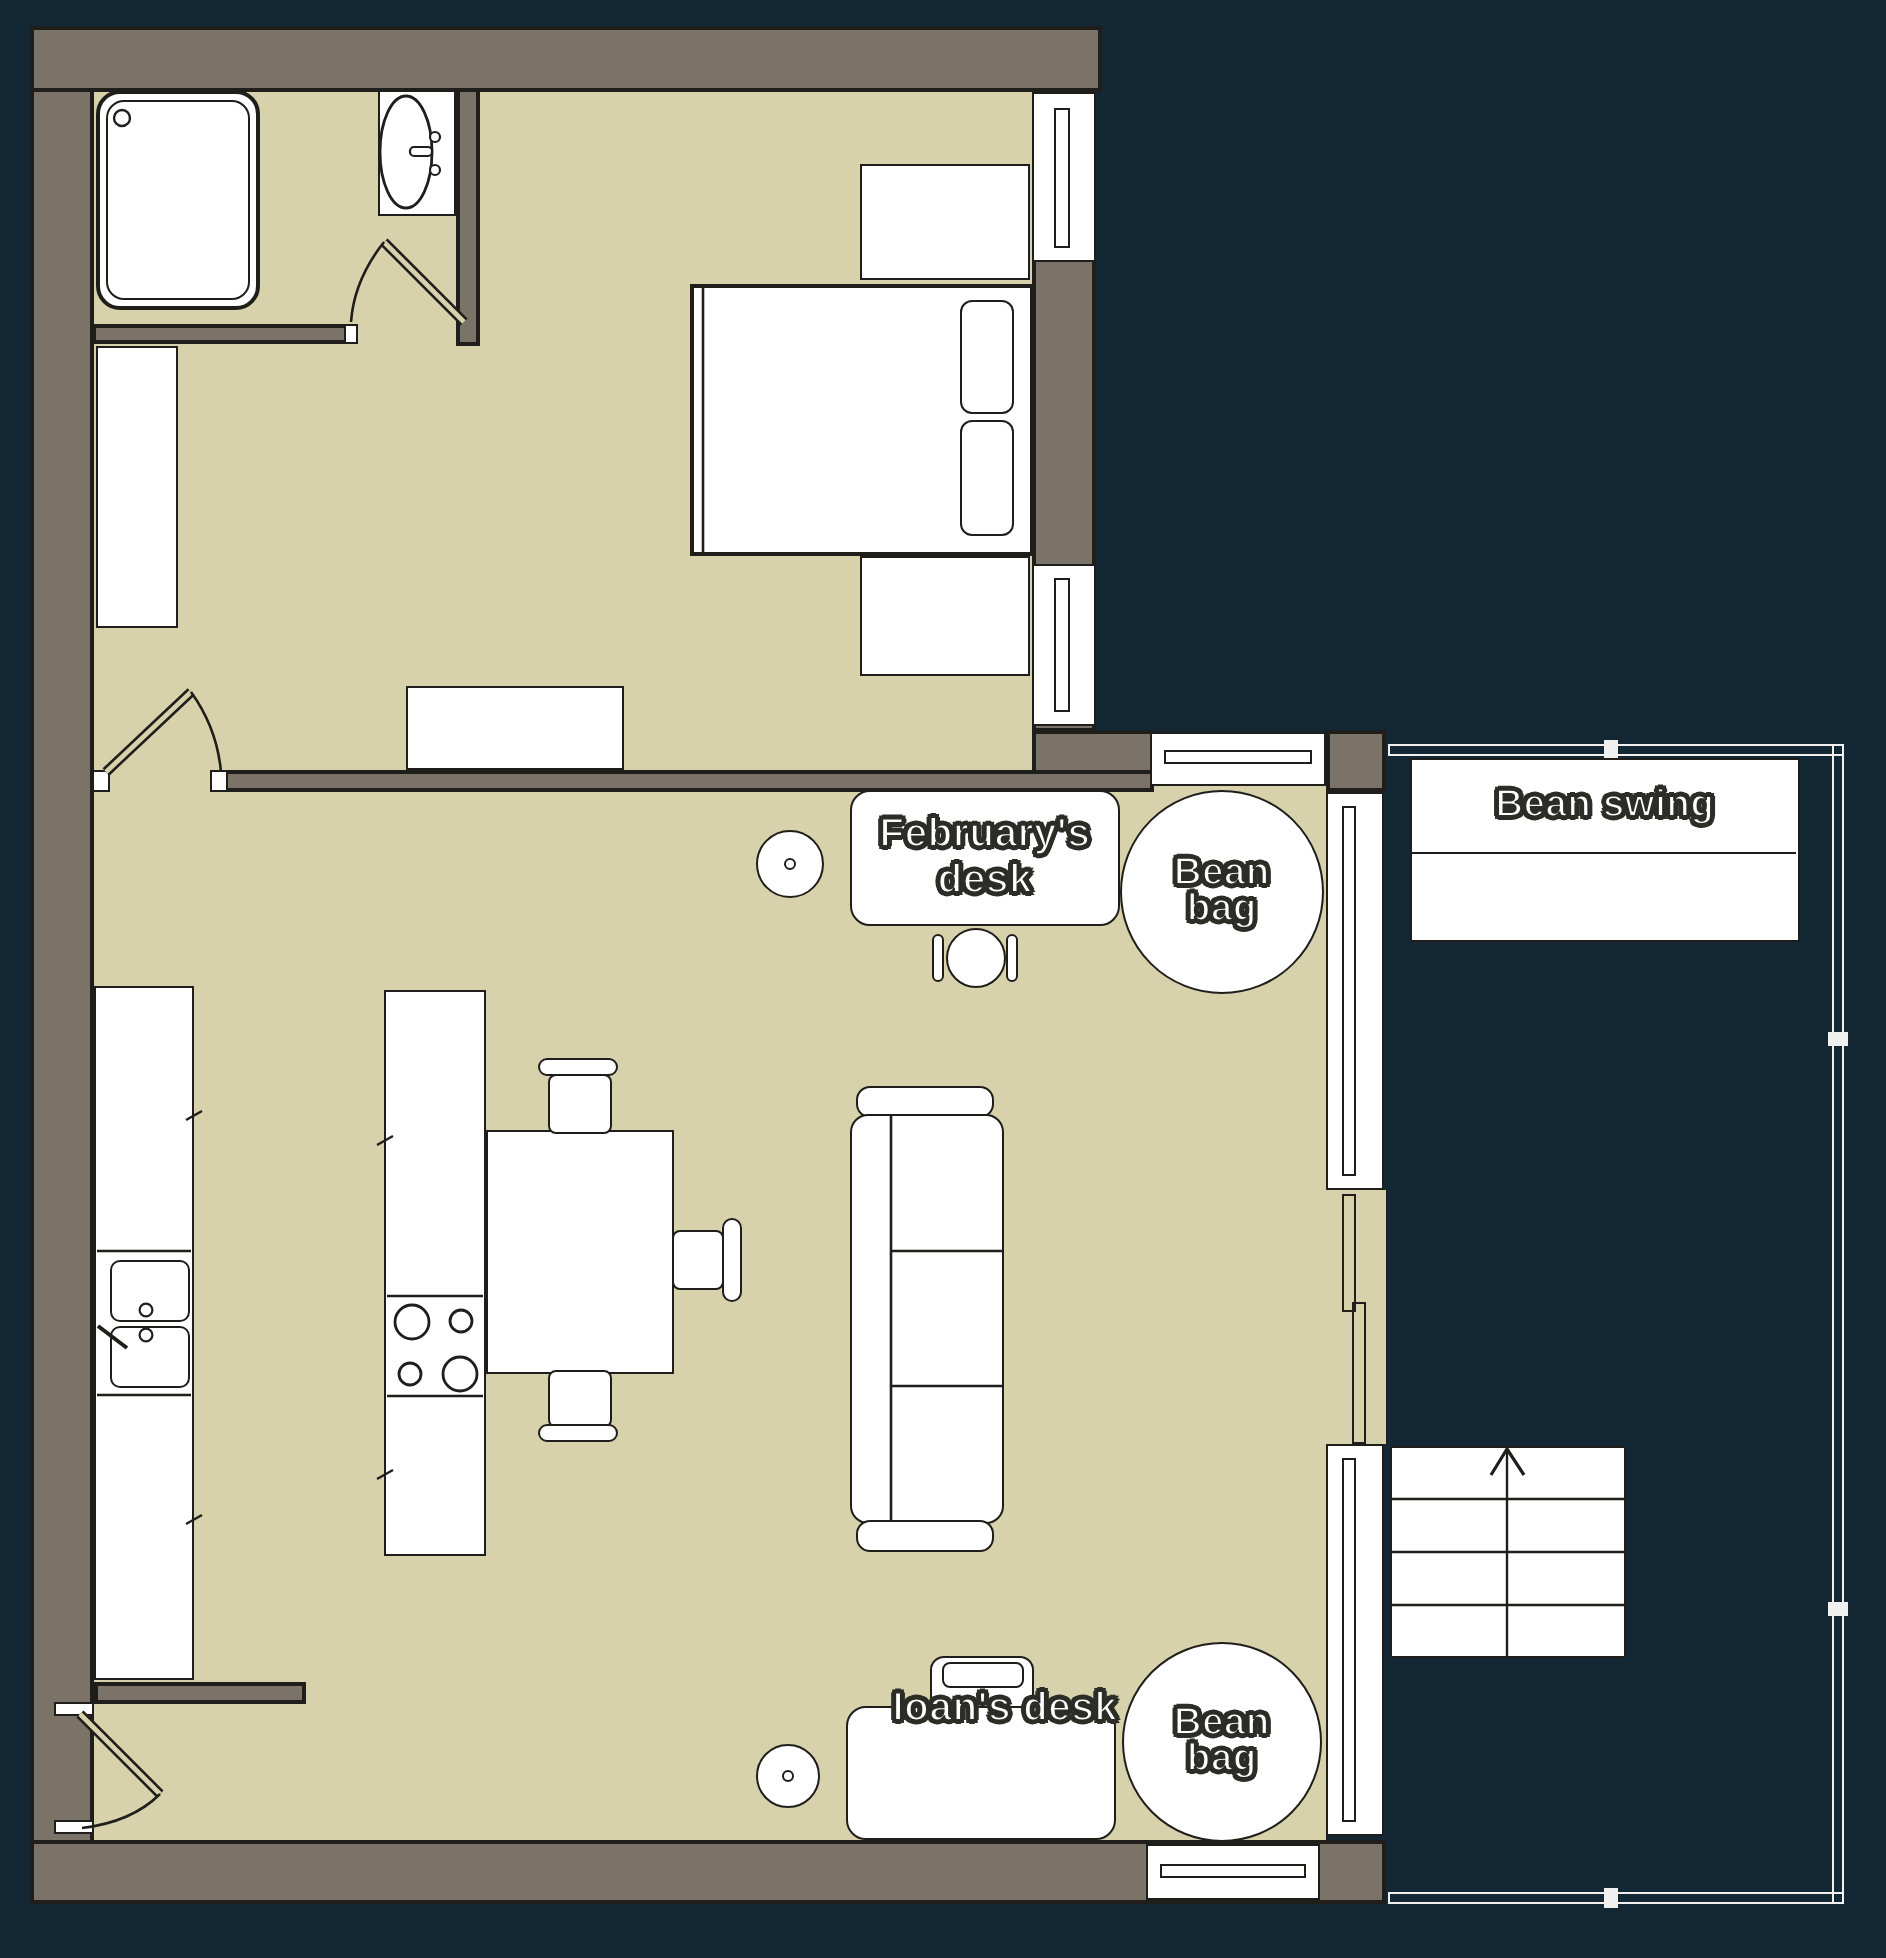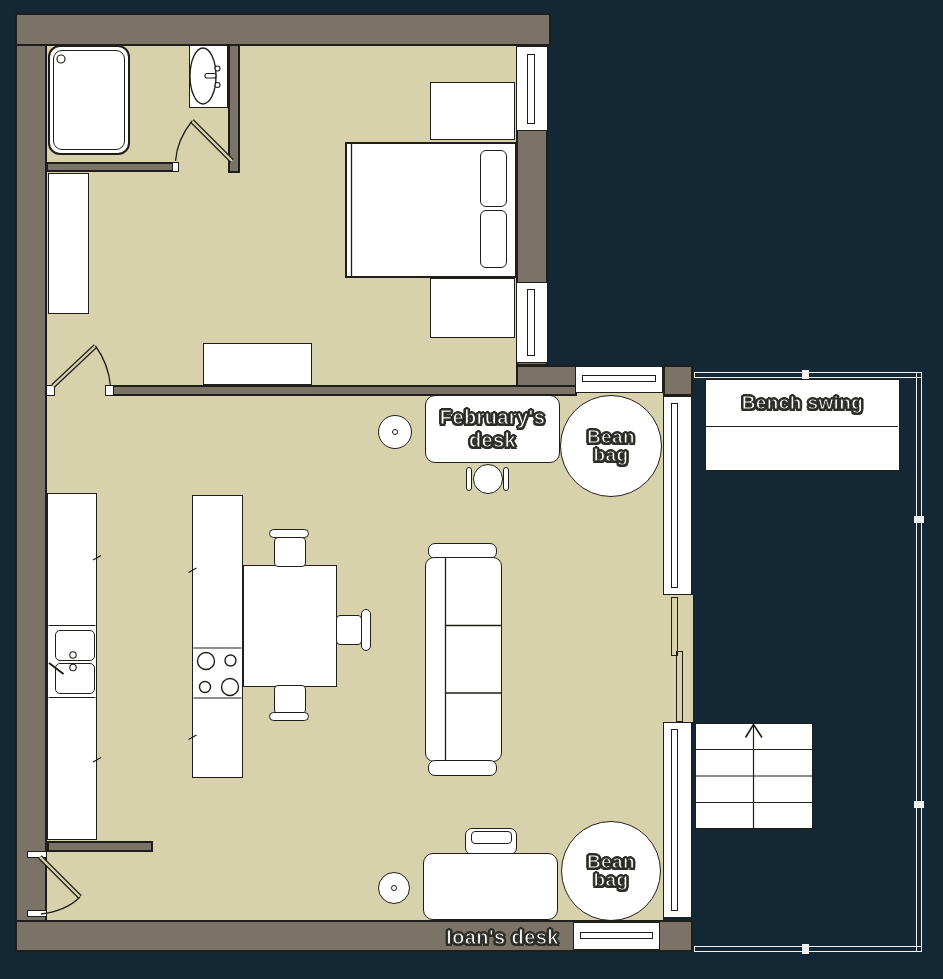--- a/index.html
+++ b/index.html
@@ -179,23 +179,23 @@
   </svg>
 
   <div class="lbl lbl-desk" style="left:425px;top:395px;width:135px;height:68px;">
     <span>February's desk</span>
   </div>
   <div class="lbl lbl-bean" style="left:560px;top:395px;width:102px;height:102px;">
     <span>Bean</span>
     <span>bag</span>
   </div>
   <div class="lbl lbl-bench" style="left:705px;top:379px;width:195px;height:48px;">
-    <span>Bench swing</span>
-  </div>
-  <div class="lbl lbl-desk" style="left:423px;top:904px;width:159px;height:67px;">
+    <span>Bean swing</span>
+  </div>
+  <div class="lbl lbl-desk" style="left:423px;top:821px;width:159px;height:67px;">
     <span>Ioan's desk</span>
   </div>
   <div class="lbl lbl-bean" style="left:561px;top:821px;width:100px;height:100px;">
     <span>Bean</span>
     <span>bag</span>
   </div>
 
 </div>
 
 </body></html>

